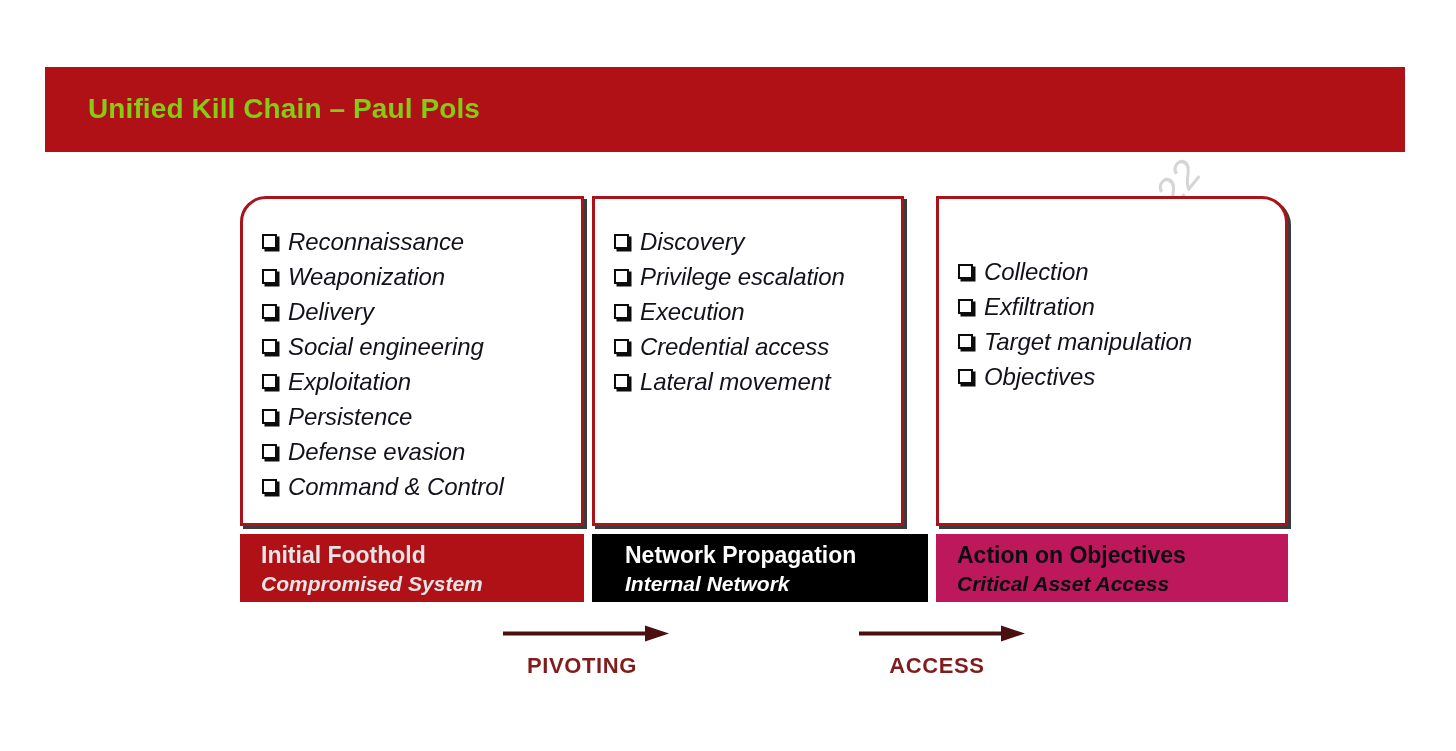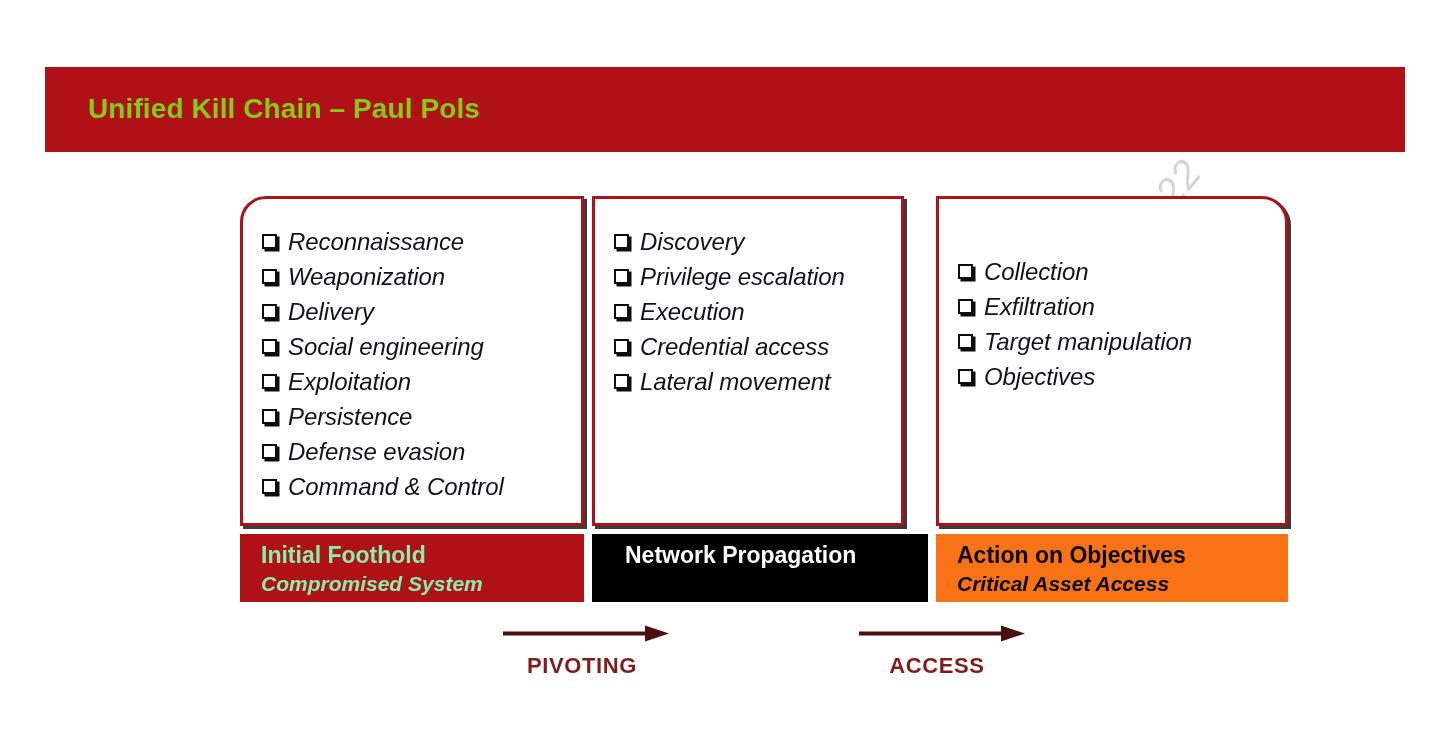--- a/index.html
+++ b/index.html
@@ -137,23 +137,23 @@
     white-space: nowrap;
   }
   .phase-bar .psub {
     display: block;
     font-size: 21px;
     font-weight: bold;
     font-style: italic;
     line-height: 28px;
     white-space: nowrap;
   }
-  .bar-red  { background: #B01116; color: #86efac; }
+  .bar-red  { background: #B01116; color: #e5e5e5; }
   .bar-black{ background: #000000; color: #ffffff; }
-  .bar-gray { background: #f97316; color: #0b0b14; }
+  .bar-gray { background: #be185d; color: #0b0b14; }
 
   
   .transition {
     position: absolute;
     top: 622px;
   }
   .transition svg { display: block; }
   .transition .tlabel {
     display: block;
     text-align: center;
@@ -262,20 +262,21 @@
     </ul>
   </div>
 
   <div class="phase-bar bar-red" style="left:240px; width:344px;">
     <span class="pname">Initial Foothold</span>
     <span class="psub">Compromised System</span>
   </div>
 
   <div class="phase-bar bar-black" style="left:592px; width:336px;padding-left:33px;">
     <span class="pname">Network Propagation</span>
+    <span class="psub">Internal Network</span>
   </div>
 
   <div class="phase-bar bar-gray" style="left:936px; width:352px;">
     <span class="pname">Action on Objectives</span>
     <span class="psub">Critical Asset Access</span>
   </div>
 
   <div class="transition" style="left:473px; width:218px;">
     <svg width="218" height="24" viewBox="0 0 218 24">
       <rect x="30" y="9.5" width="152" height="4" fill="#4A0F11"></rect>

